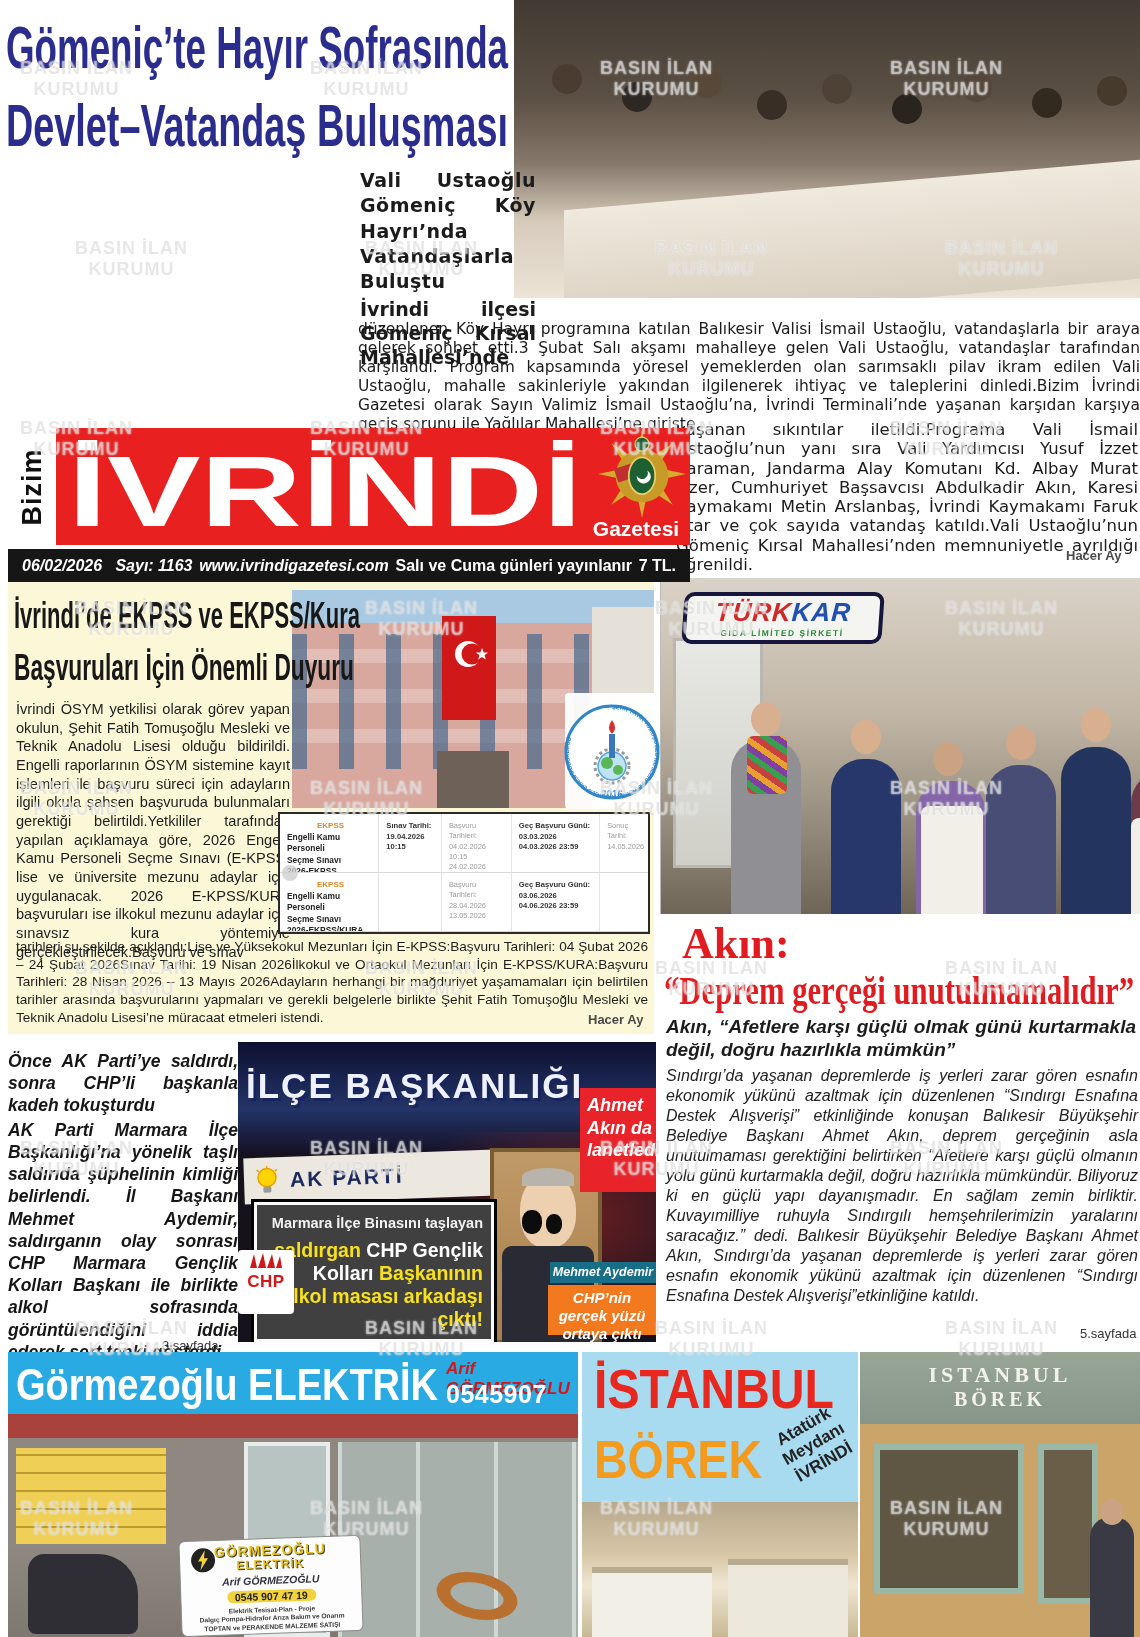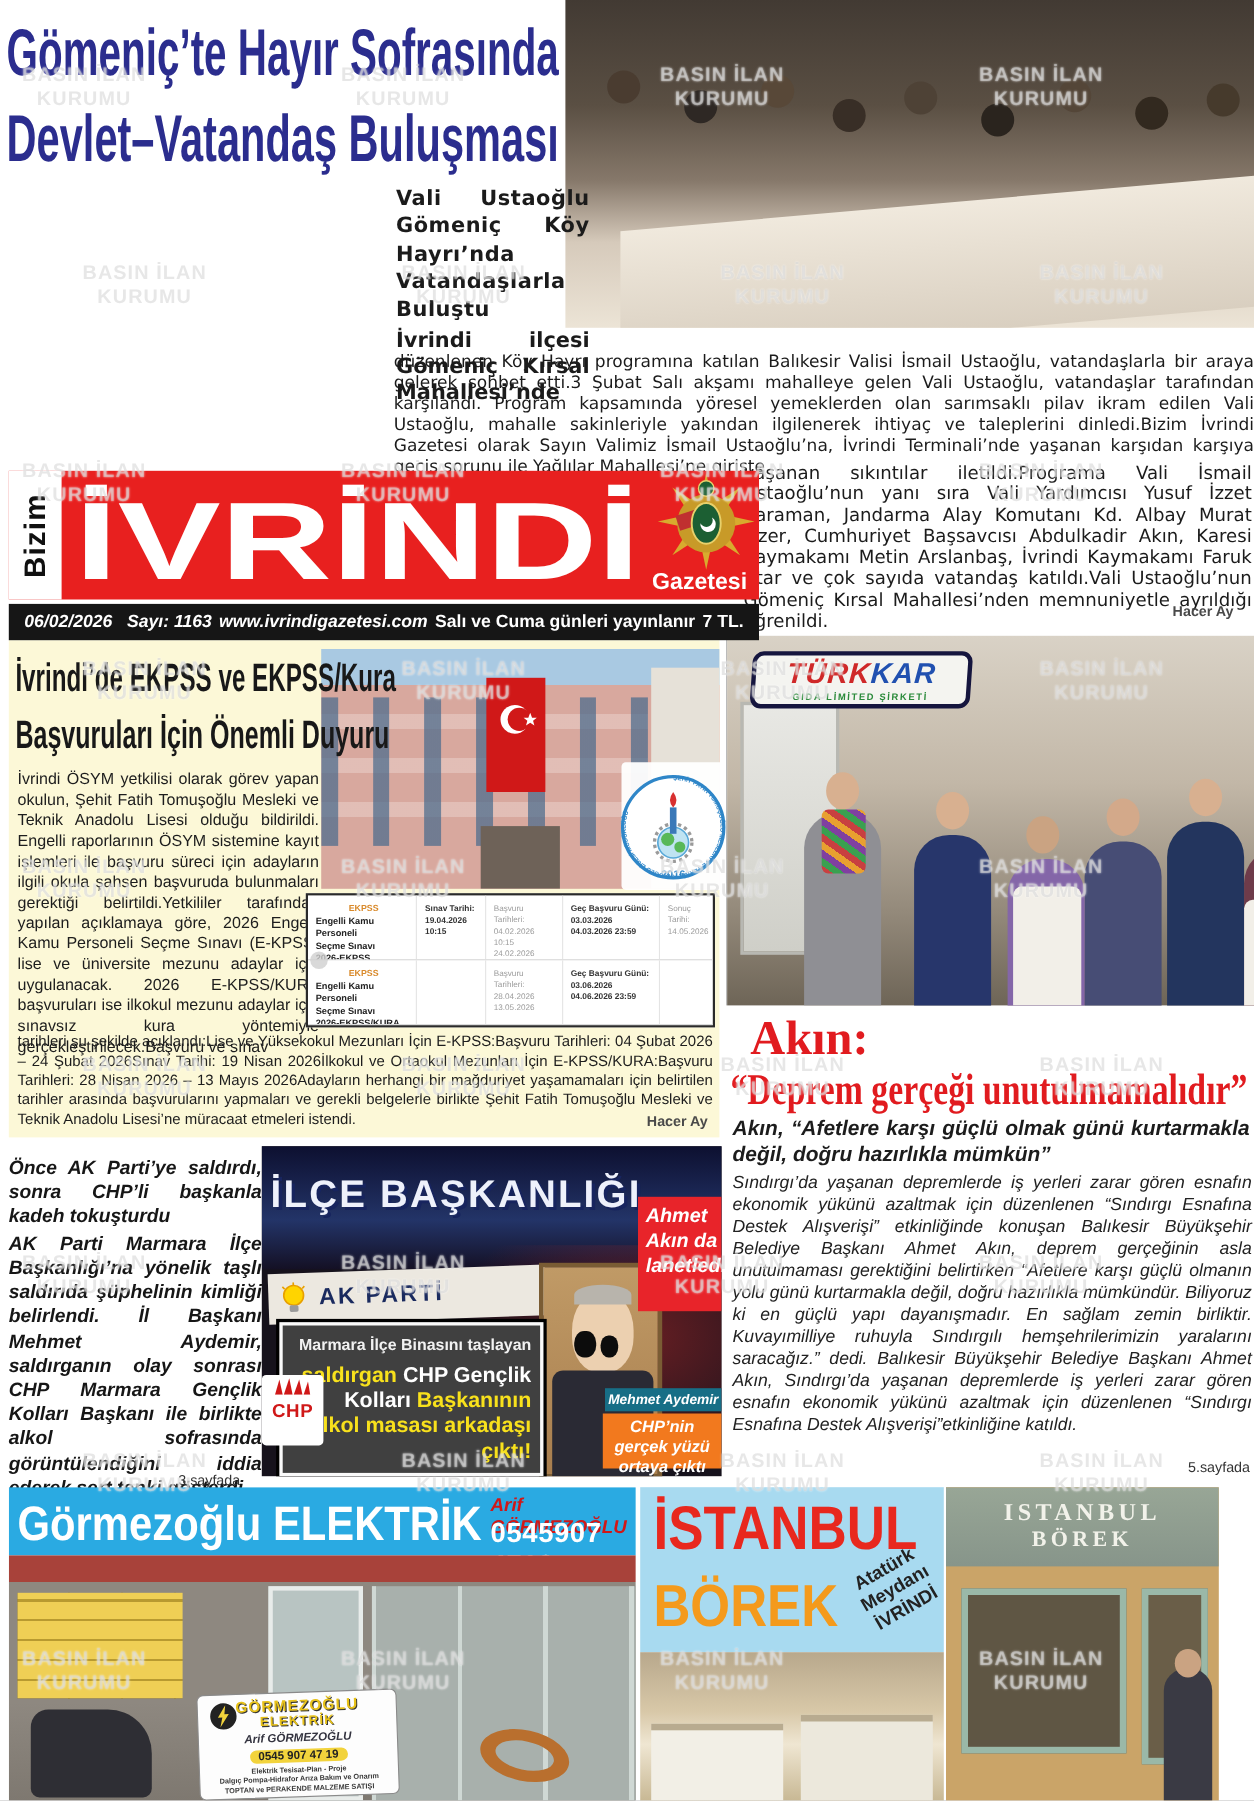--- a/index.html
+++ b/index.html
@@ -415,21 +415,21 @@
     </svg>
     <div id="borek-addr">
       <div>Atatürk Meydanı</div>
       <div>İVRİNDİ</div>
     </div>
   </div>
   <div class="ph" style="left:582px;top:1502px;width:276px;height:135px;background:linear-gradient(180deg,#b8a88c,#d8c8a8 40%,#efe6d2 62%,#c8b894)">
     <div class="abs" style="left:10px;bottom:0;width:120px;height:70px;background:#f2efe6;border-top:6px solid #b8ab90"></div>
     <div class="abs" style="left:146px;bottom:0;width:120px;height:78px;background:#ece8dc;border-top:6px solid #b8ab90"></div>
   </div>
-  <div class="ph" style="left:860px;top:1352px;width:248px;height:285px;background:#caa468">
+  <div class="ph" style="left:860px;top:1352px;width:280px;height:285px;background:#caa468">
     <div id="borek-shop-sign">
       <div class="s1">ISTANBUL</div>
       <div class="s2">BÖREK</div>
     </div>
     <div class="abs" style="left:14px;top:92px;width:150px;height:150px;background:#5f5644;border:6px solid #9ab8a8"></div>
     <div class="abs" style="left:178px;top:92px;width:60px;height:160px;background:#6a5e48;border:6px solid #9ab8a8"></div>
     <div class="abs" style="right:6px;bottom:0;width:44px;height:120px;background:#3a3a44;border-radius:20px 20px 0 0"></div>
     <div class="heads" style="right:16px;bottom:112px;width:24px;height:26px;background:#caa382"></div>
   </div>
 

